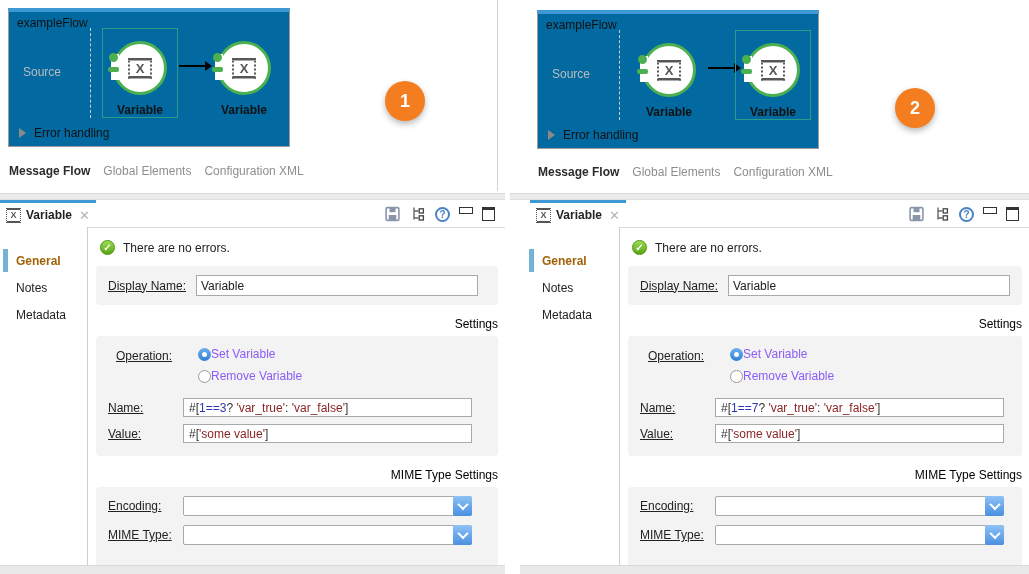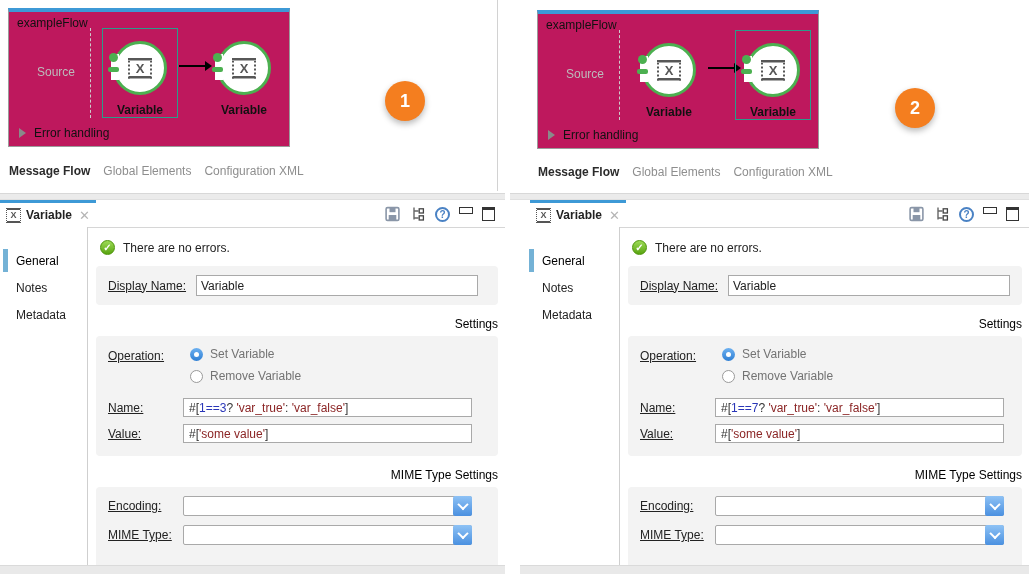--- a/index.html
+++ b/index.html
@@ -4,25 +4,25 @@
 <style>
   html,body{margin:0;padding:0;background:#fff;}
   .canvas{position:relative;width:1029px;height:574px;background:#fff;overflow:hidden;
           font-family:"Liberation Sans",sans-serif;color:#222;}
   .panel{position:absolute;top:0;height:574px;}
   .p1{left:0;width:505px;}
   .p2{left:510px;width:519px;}
   .divider{position:absolute;left:497px;top:0;width:1px;height:191px;background:#d2d2d2;}
 
   
-  .flow-box{position:absolute;top:8px;left:8px;width:280px;height:134px;background:#be185d;
+  .flow-box{position:absolute;top:8px;left:8px;width:280px;height:134px;background:#0369a1;
             border:1px solid #9b9b9b;border-top:4px solid #3d99d6;}
   .p2 .flow-box{top:10px;left:27px;}
   .flow-title{position:absolute;top:4px;left:8px;font-size:12px;color:#111;}
-  .source-label{position:absolute;top:53px;left:14px;font-size:12px;color:#bcbcbc;margin-left:14px;}
+  .source-label{position:absolute;top:53px;left:14px;font-size:12px;color:#bcbcbc;}
   .dashed-sep{position:absolute;left:81px;top:16px;height:90px;border-left:1px dashed #ccc;}
   .step{position:absolute;top:16px;width:76px;height:90px;border:1px solid transparent;text-align:center;box-sizing:border-box;}
   .step.selected{border-color:#2a9d8a;}
   .step.s1{left:93px;}
   .step.s2{left:197px;}
   .var-circle{position:relative;width:48px;height:48px;margin:12px auto 0;border:3px solid #4cb050;border-radius:50%;background:#fff;}
   .var-circle::before{content:"";position:absolute;left:-5px;top:10px;width:8px;height:26px;background:#fff;}
   .port-dot{position:absolute;left:-7px;top:9px;width:9px;height:9px;border-radius:50%;background:#4cb050;}
   .port-dash{position:absolute;left:-8px;top:23px;width:11px;height:5px;border-radius:2px;background:#4cb050;}
   .xbox{position:absolute;left:50%;top:50%;transform:translate(-50%,-50%);width:20px;height:15px;
@@ -64,40 +64,40 @@
   .help-icon{width:15px;height:15px;border:2px solid #4a82c4;border-radius:50%;color:#4a82c4;
              font-size:10px;font-weight:bold;display:flex;align-items:center;justify-content:center;box-sizing:border-box;}
   .min-icon{width:12px;height:5px;border:1px solid #333;background:#fff;align-self:flex-start;margin-top:3px;}
   .max-icon{width:11px;height:10px;border:1px solid #333;border-top:3px solid #333;background:#fff;}
 
   .props-body{position:absolute;left:0;right:0;top:34px;bottom:0;display:flex;background:#fff;}
   .side{width:88px;border-right:1px solid #cfcfcf;padding-top:20px;box-sizing:border-box;}
   .p2 .side{width:110px;}
   .side-item{position:relative;height:27px;display:flex;align-items:center;padding-left:16px;font-size:12px;color:#222;}
   .p2 .side-item{padding-left:32px;}
-  .side-item.active{color:#000000;font-weight:normal;}
+  .side-item.active{color:#a16207;font-weight:bold;}
   .side-item.active::before{content:"";position:absolute;left:3px;top:2px;bottom:2px;width:5px;background:#74b2d6;}
   .p2 .side-item.active::before{left:19px;}
 
   .form{flex:1;border-top:1px solid #d6d6d6;padding:8px 7px 0 8px;box-sizing:border-box;position:relative;overflow:hidden;}
   .status-row{display:flex;align-items:center;gap:8px;margin:4px 0 11px 4px;font-size:12px;color:#222;}
   .check{width:15px;height:15px;border-radius:50%;background:linear-gradient(#9ddb57,#59a410);
          border:1px solid #4c9408;box-sizing:border-box;color:#fff;font-size:10px;font-weight:bold;
          display:flex;align-items:center;justify-content:center;}
   .group{background:#f3f3f3;border-radius:4px;padding:9px 12px;}
   .g-display{display:flex;align-items:center;}
   .g-display .lbl{width:88px;}
   .lbl{font-size:12px;color:#222;flex:none;text-decoration:underline;}
   .txt-input{height:17px;border:1px solid #a9a9a9;background:#fff;font-size:12px;padding:1px 4px;
              font-family:"Liberation Sans",sans-serif;color:#222;}
   .dn-input{width:272px;}
   .section-title{font-size:12px;color:#000000;margin:12px 0 5px 8px;text-align:right;}
-  .op-row{display:flex;margin:2px 0 2px 0;}
+  .op-row{display:flex;margin:2px 0 2px 8px;}
   .op-row .lbl{width:82px;padding-top:2px;}
-  .radio-opt{display:flex;align-items:flex-end;gap:7px;font-size:12px;color:#737373;margin-bottom:8px;}
+  .radio-opt{display:flex;align-items:flex-end;gap:0;font-size:12px;color:#8b5cf6;margin-bottom:8px;}
   .radio{position:relative;width:13px;height:13px;border-radius:50%;border:1px solid #9a9a9a;background:#fff;box-sizing:border-box;flex:none;}
   .radio.sel{border:none;background:linear-gradient(#6cb0f0,#2f7fd4);}
   .radio.sel::after{content:"";position:absolute;left:4px;top:4px;width:5px;height:5px;border-radius:50%;background:#fff;}
   .field-row{display:flex;align-items:center;margin-top:7px;}
   .field-row .lbl{width:75px;}
   .expr-field{width:277px;height:15px;border:1px solid #a9a9a9;background:#fff;padding:1px 5px;
               font-size:12px;display:flex;align-items:center;white-space:pre;overflow:hidden;}
   .e-p{color:#333;} .e-n{color:#2936b8;} .e-s{color:#8b2525;}
   .combo{position:relative;width:289px;height:20px;border:1px solid #a9a9a9;border-radius:2px;background:#fff;box-sizing:border-box;flex:none;}
   .combo-btn{position:absolute;right:-1px;top:-1px;width:19px;height:20px;border-radius:2px;

